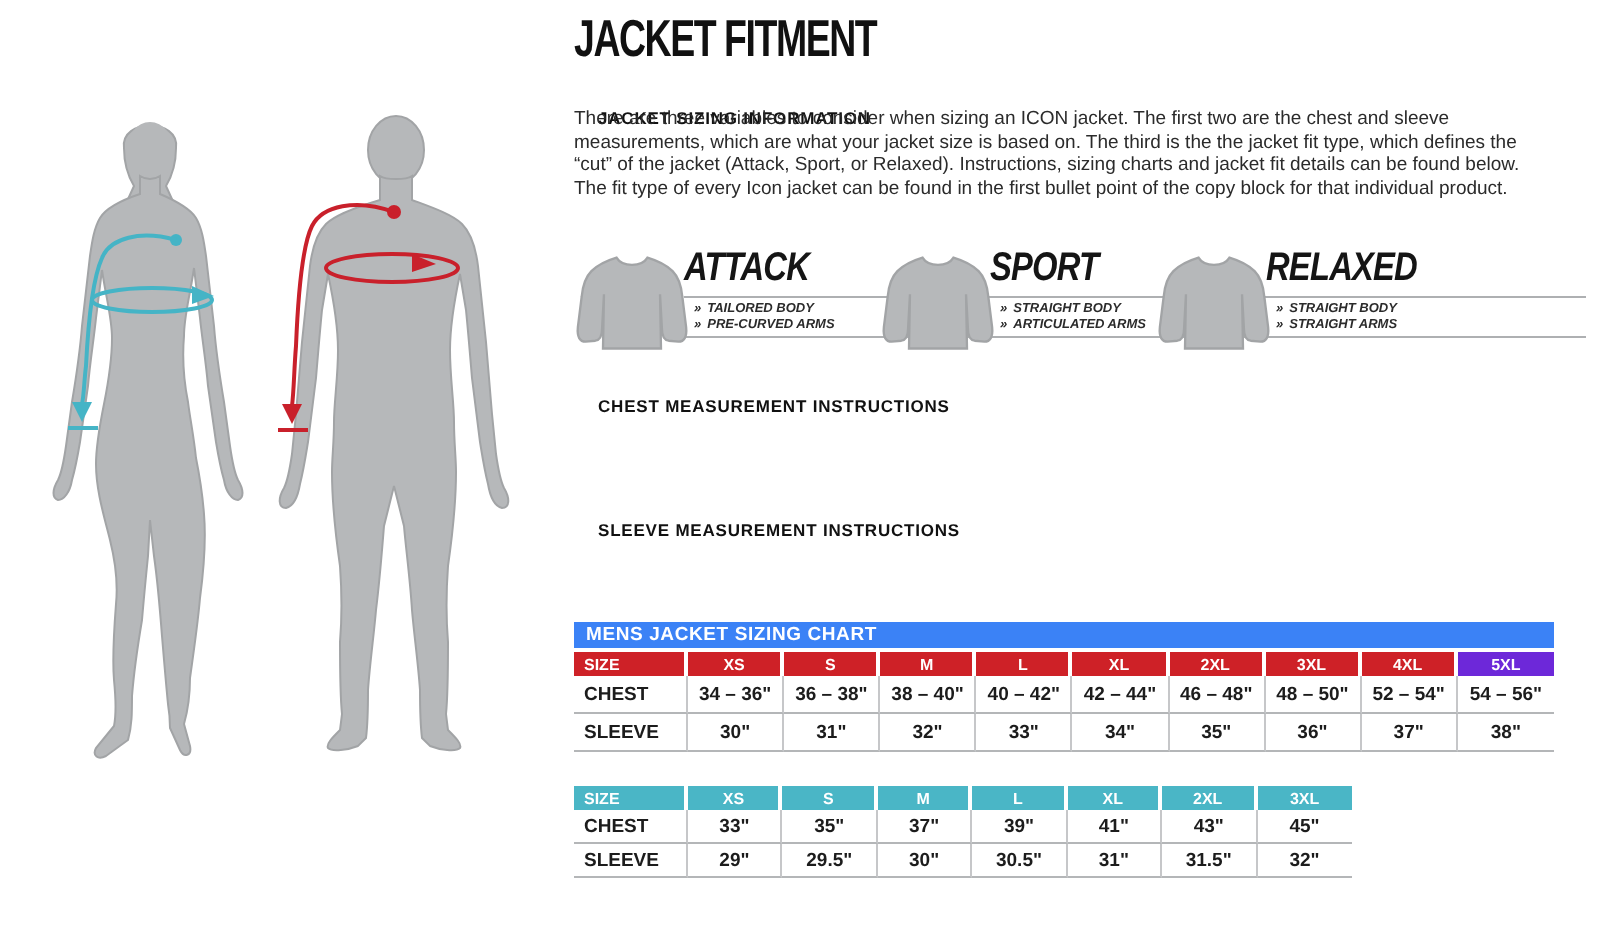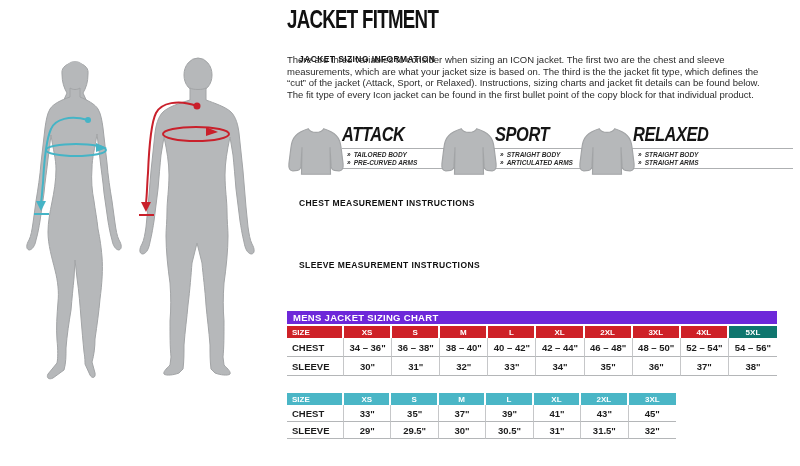--- a/index.html
+++ b/index.html
@@ -149,32 +149,32 @@
             <div class="fit-bullet"><span class="mk">»</span>STRAIGHT ARMS</div>
           </div>
         </div>
       </div>
 
     <h2 class="sec-head head-chest">CHEST MEASUREMENT INSTRUCTIONS</h2>
 
     <h2 class="sec-head head-sleeve">SLEEVE MEASUREMENT INSTRUCTIONS</h2>
 
     <div class="chart chart-mens">
-      <div class="chart-titlebar" style="background: #6d28d9;">MENS JACKET SIZING CHART</div>
+      <div class="chart-titlebar" style="background: #3b82f6;">MENS JACKET SIZING CHART</div>
       <div class="chart-grid" style="grid-template-columns: 57px repeat(9, 1fr);">
           <div class="cell hdr first" style="background: rgb(206, 33, 39);">SIZE</div>
           <div class="cell hdr" style="background: rgb(206, 33, 39);">XS</div>
           <div class="cell hdr" style="background: rgb(206, 33, 39);">S</div>
           <div class="cell hdr" style="background: rgb(206, 33, 39);">M</div>
           <div class="cell hdr" style="background: rgb(206, 33, 39);">L</div>
           <div class="cell hdr" style="background: rgb(206, 33, 39);">XL</div>
           <div class="cell hdr" style="background: rgb(206, 33, 39);">2XL</div>
           <div class="cell hdr" style="background: rgb(206, 33, 39);">3XL</div>
           <div class="cell hdr" style="background: rgb(206, 33, 39);">4XL</div>
-          <div class="cell hdr last" style="background: #0f766e;">5XL</div>
+          <div class="cell hdr last" style="background: #6d28d9;">5XL</div>
           <div class="cell val first">CHEST</div>
           <div class="cell val">34 – 36"</div>
           <div class="cell val">36 – 38"</div>
           <div class="cell val">38 – 40"</div>
           <div class="cell val">40 – 42"</div>
           <div class="cell val">42 – 44"</div>
           <div class="cell val">46 – 48"</div>
           <div class="cell val">48 – 50"</div>
           <div class="cell val">52 – 54"</div>
           <div class="cell val last">54 – 56"</div>

